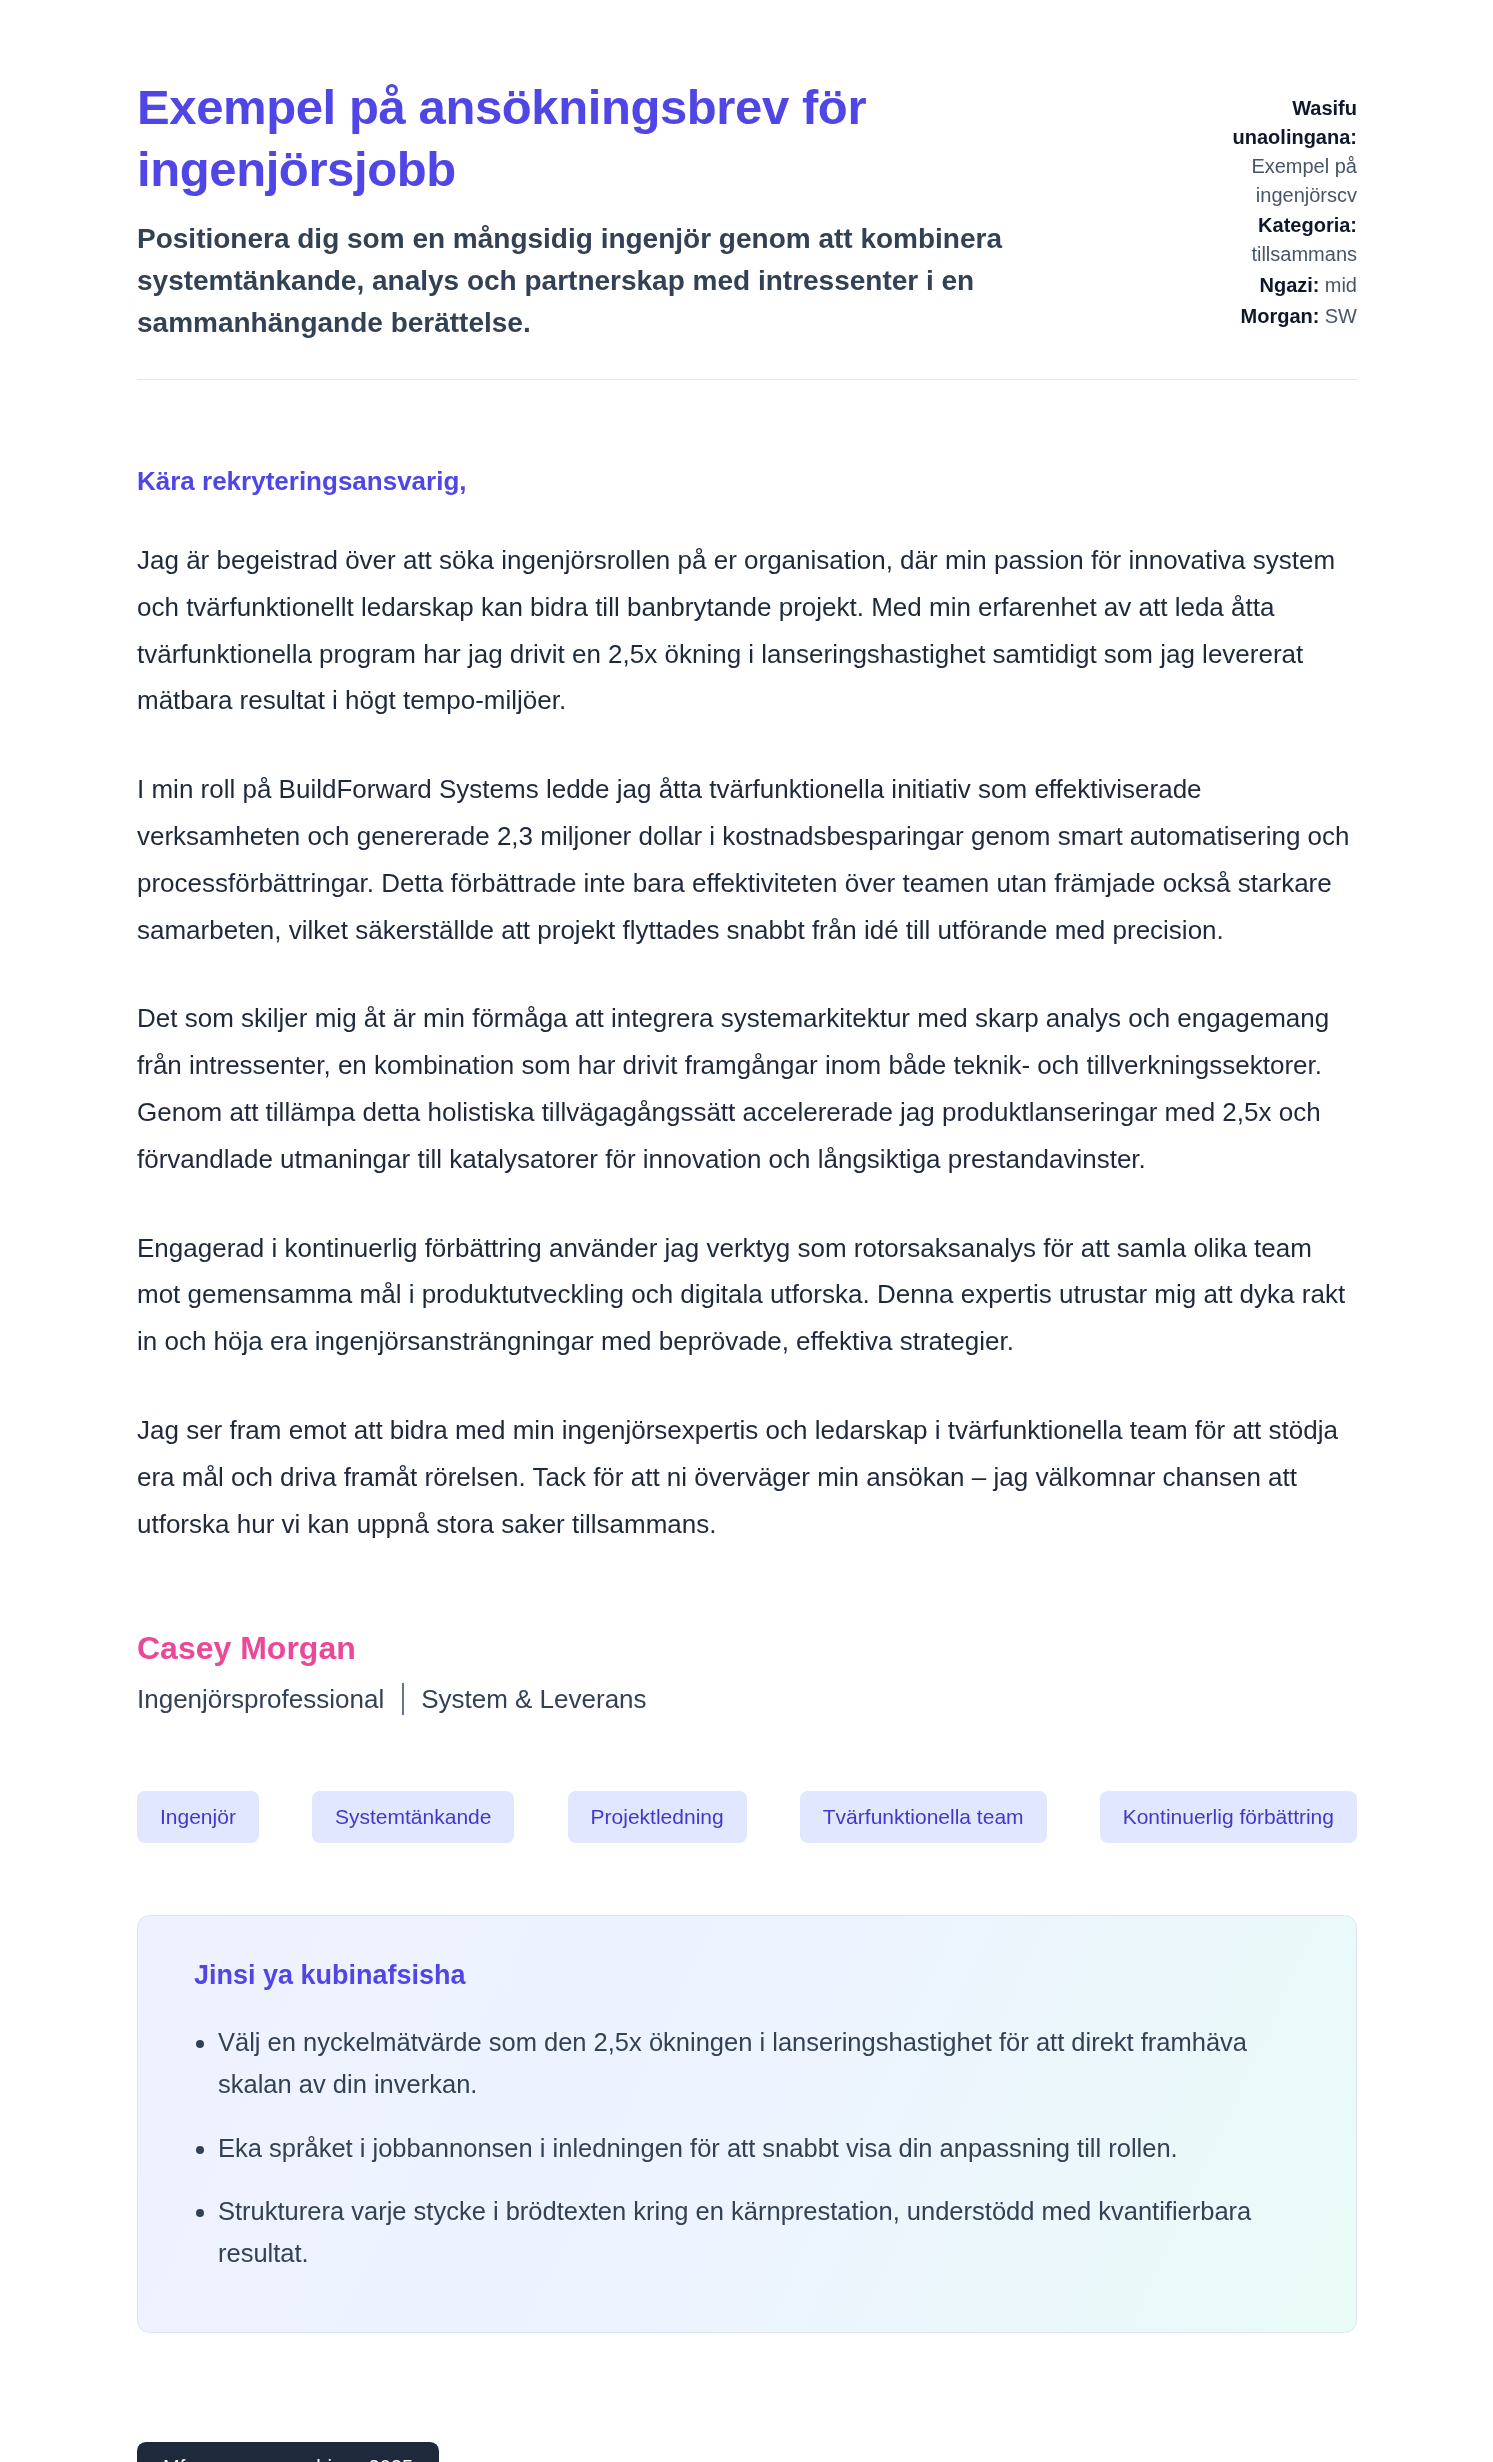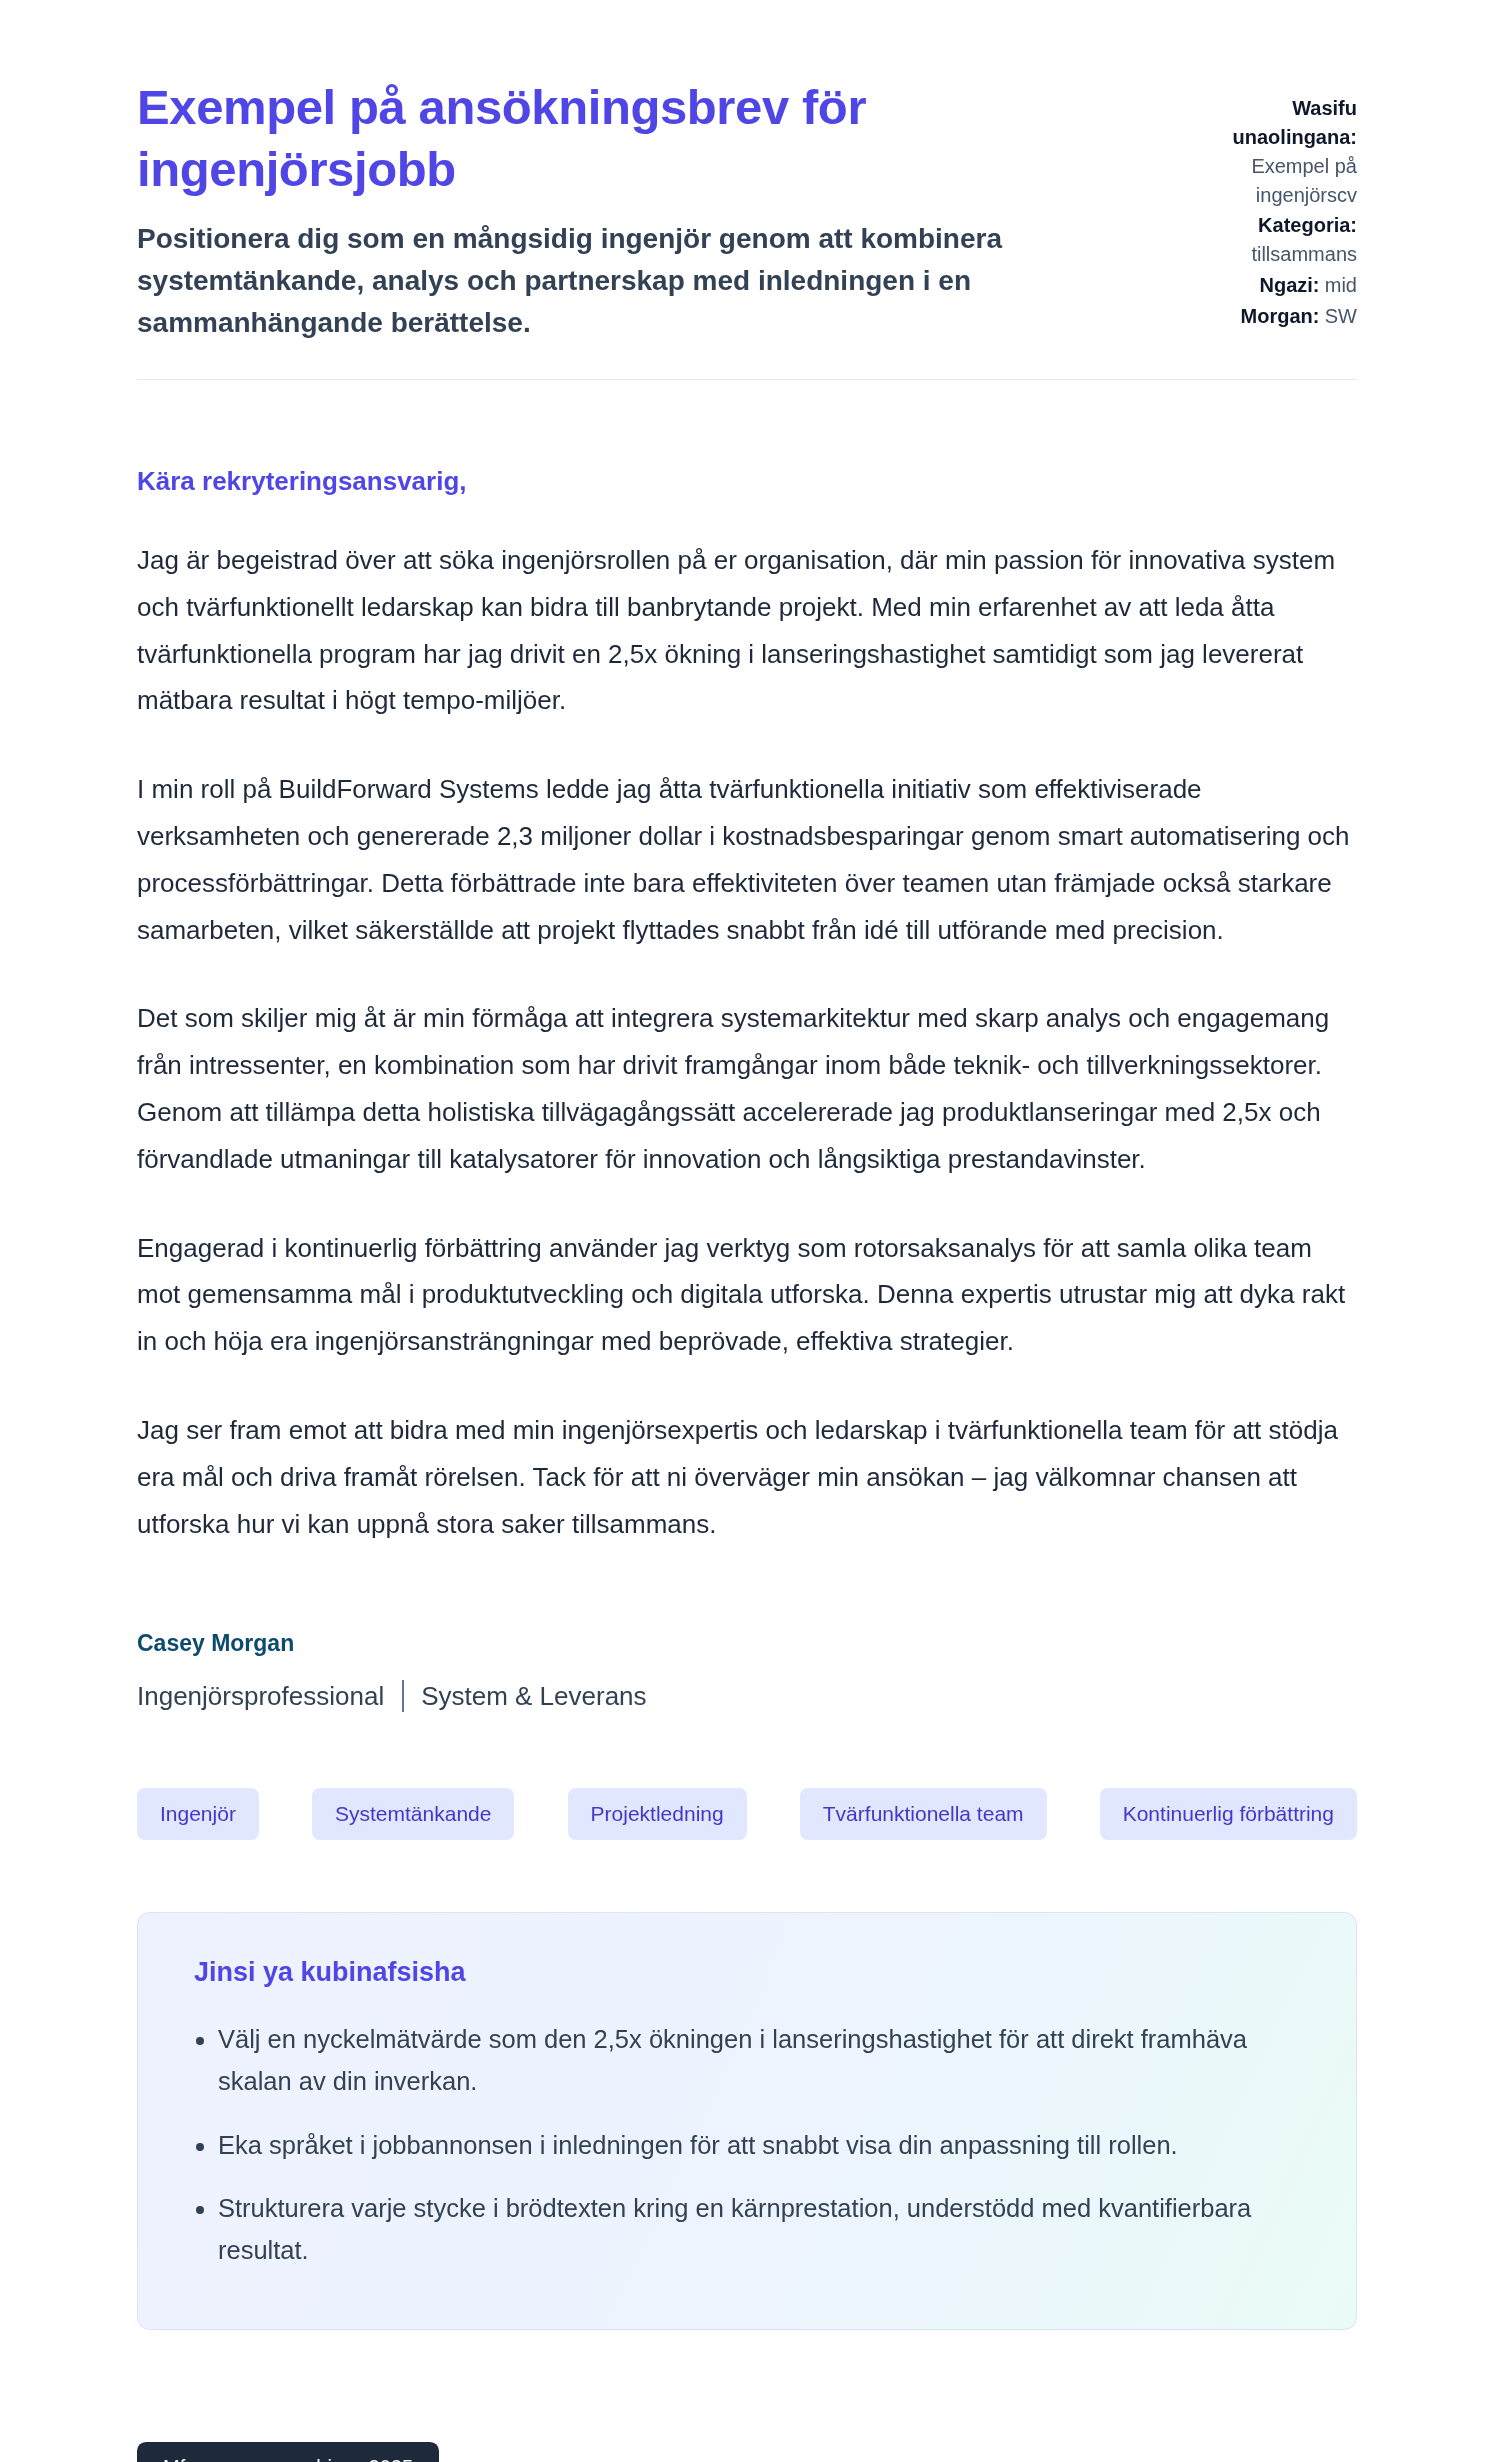--- a/index.html
+++ b/index.html
@@ -66,24 +66,24 @@
   .letter p.body-paragraph {
     margin: 0 0 42px 0;
     font-size: 26px;
     line-height: 1.8;
     color: #1e293b;
   }
 
   
   .signature { margin-top: 83px; }
   .signature-name {
-    margin: 0 0 23px 0;
-    font-size: 23px;
-    font-weight: 700;
-    color: #0c4a6e;
+    margin: 0 0 16px 0;
+    font-size: 32px;
+    font-weight: 700;
+    color: #ec4899;
   }
   .signature-role-line {
     display: flex;
     align-items: center;
     gap: 17.6px;
     font-size: 26px;
     color: #334155;
   }
   .signature-separator {
     width: 1.8px;
@@ -150,21 +150,21 @@
   }
 </style>
 </head>
 <body>
 
 <div class="page">
 
   <div class="header-row">
     <div class="header-left">
       <h1 class="page-title">Exempel på ansökningsbrev för ingenjörsjobb</h1>
-      <p class="page-subtitle">Positionera dig som en mångsidig ingenjör genom att kombinera systemtänkande, analys och partnerskap med inledningen i en sammanhängande berättelse.</p>
+      <p class="page-subtitle">Positionera dig som en mångsidig ingenjör genom att kombinera systemtänkande, analys och partnerskap med intressenter i en sammanhängande berättelse.</p>
     </div>
     <div class="meta">
       <div class="meta-block">
         <span class="meta-label">Wasifu unaolingana:</span>
         <span>Exempel på ingenjörscv</span>
       </div>
       <div class="meta-block">
         <span class="meta-label">Kategoria:</span>
         <span>tillsammans</span>
       </div>

